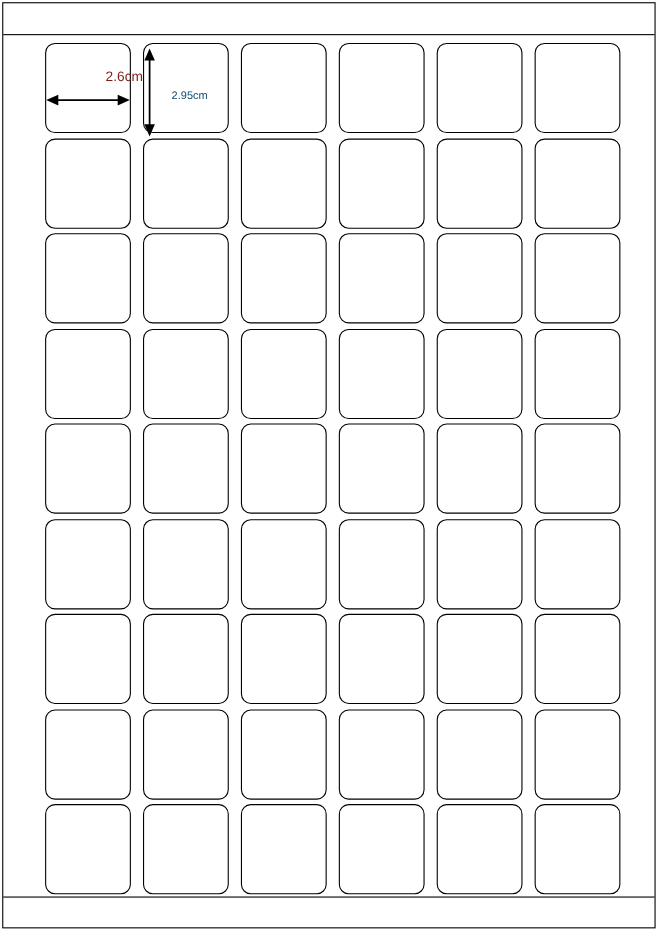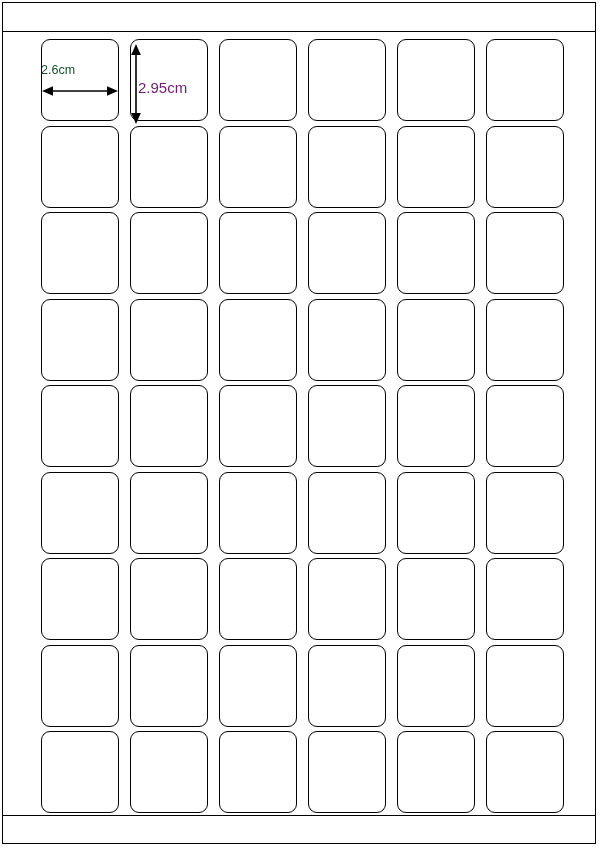--- a/index.html
+++ b/index.html
@@ -67,41 +67,41 @@
     top: 60px;
     width: 78px;
     height: 44px;
     pointer-events: none;
   }
   .dim-h .label-text {
     position: absolute;
     left: 0;
     top: 0;
     width: 89px;
-    text-align: left;
+    text-align: right;
     font-size: 12.5px;
-    color: #14532d;
+    color: #7f1d1d;
     line-height: 14px;
   }
   .dim-h svg { position: absolute; left: 0; top: 18px; }
 
   .dim-v {
     position: absolute;
     left: 118px;
     top: 40px;
     width: 92px;
     height: 82px;
     pointer-events: none;
   }
   .dim-v .label-text {
     position: absolute;
-    left: 17px;
+    left: 35px;
     top: 38px;
-    font-size: 15px;
-    color: #701a75;
+    font-size: 10px;
+    color: #0c4a6e;
     line-height: 14px;
     white-space: nowrap;
   }
   .dim-v svg { position: absolute; left: 0; top: 0; }
 </style>
 </head>
 <body>
 
 <div class="sheet">
 

